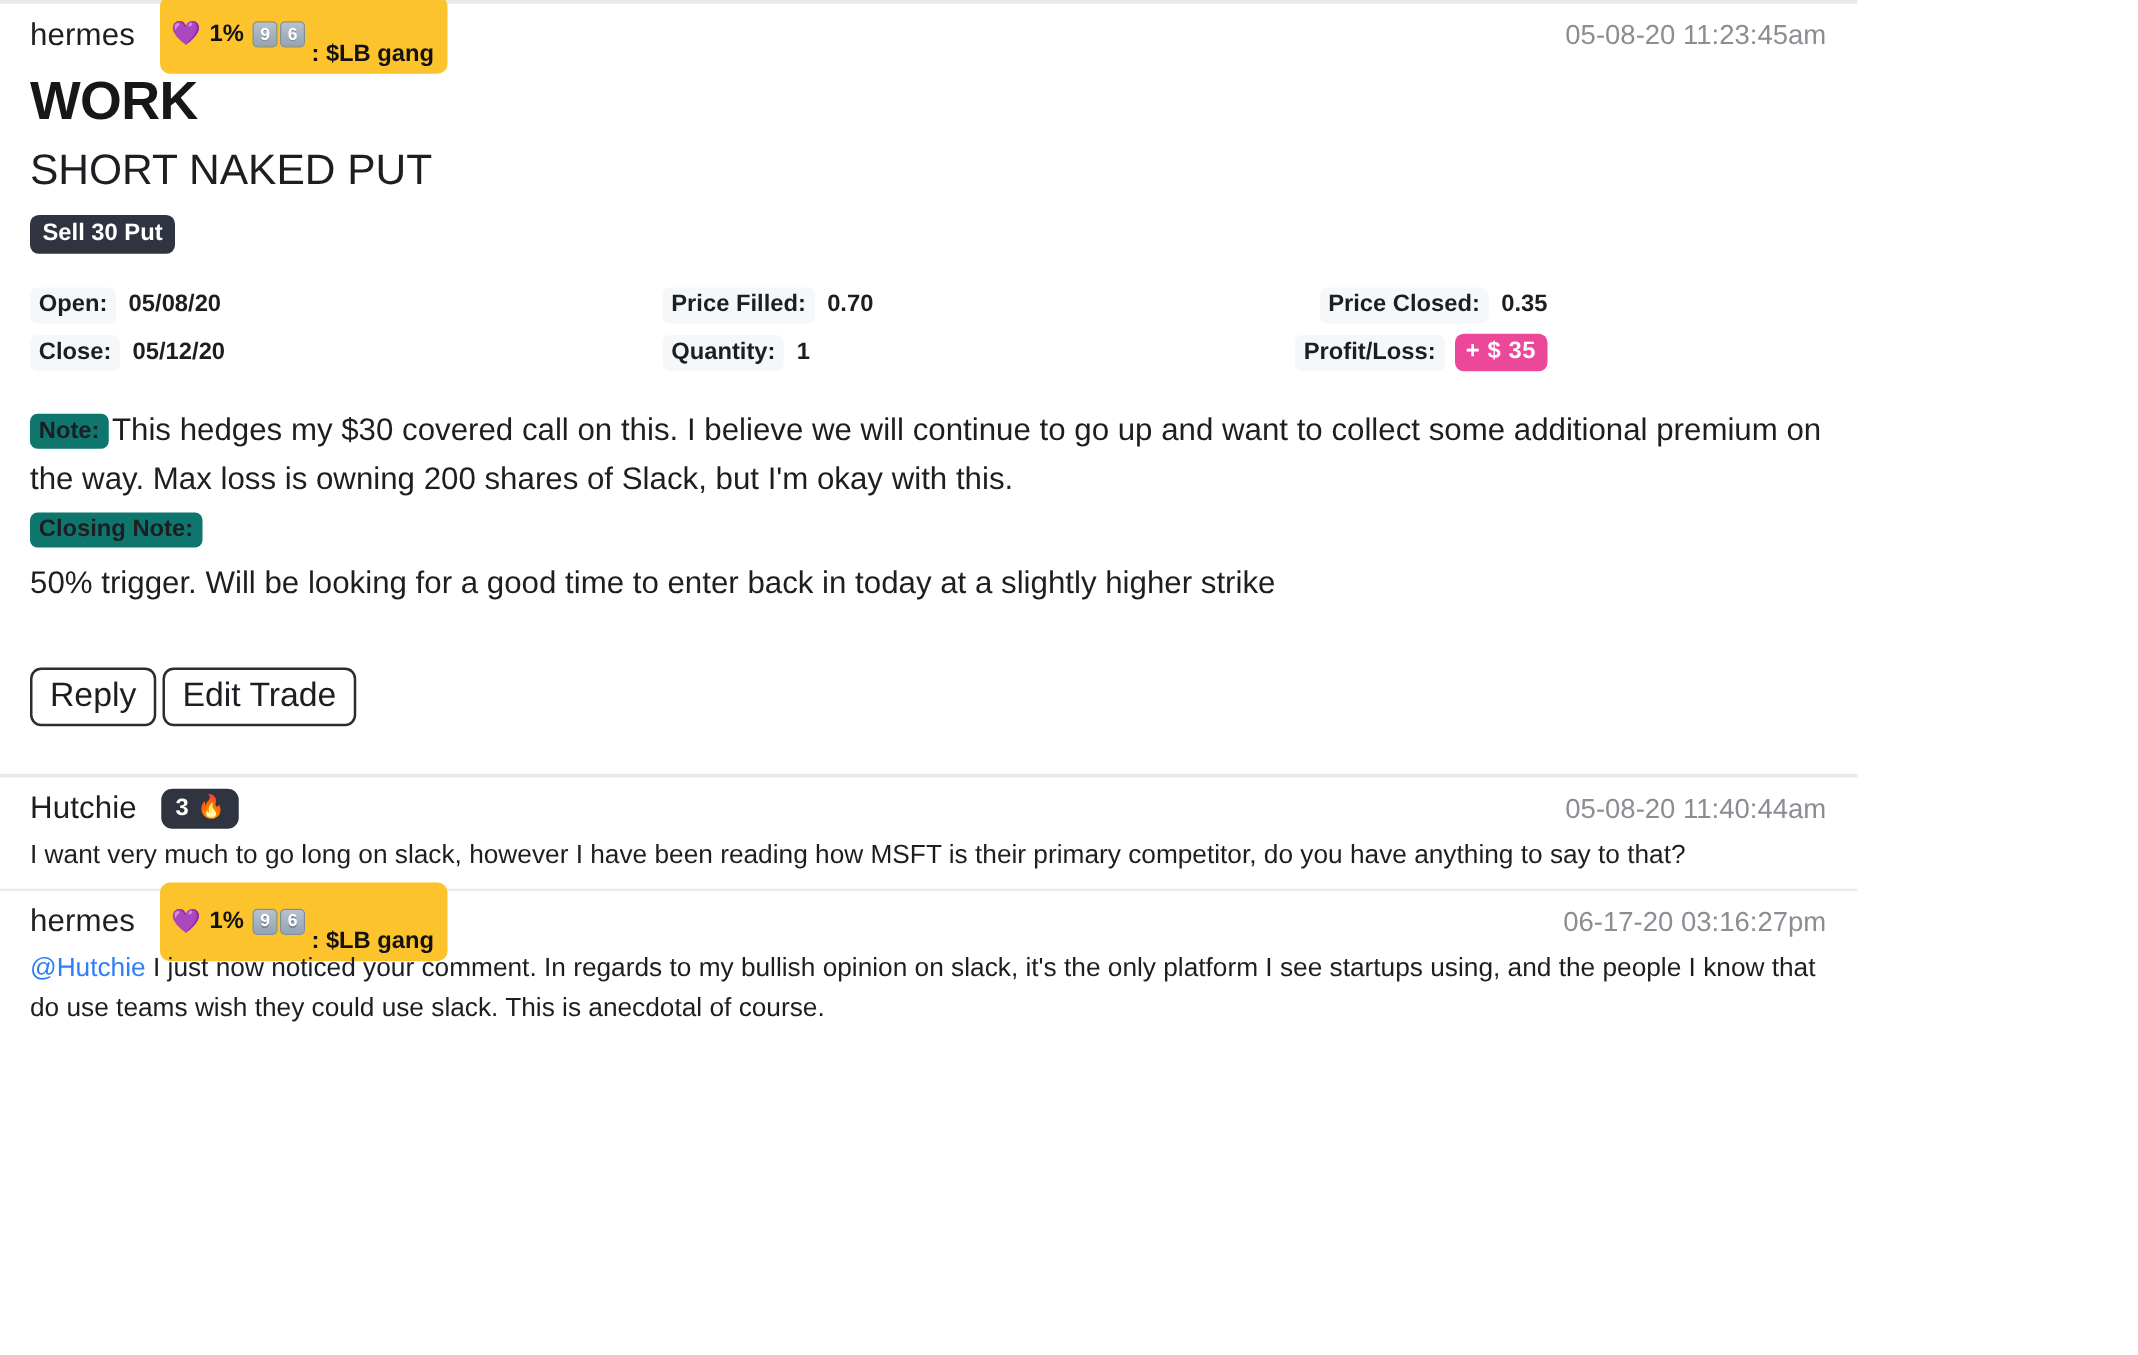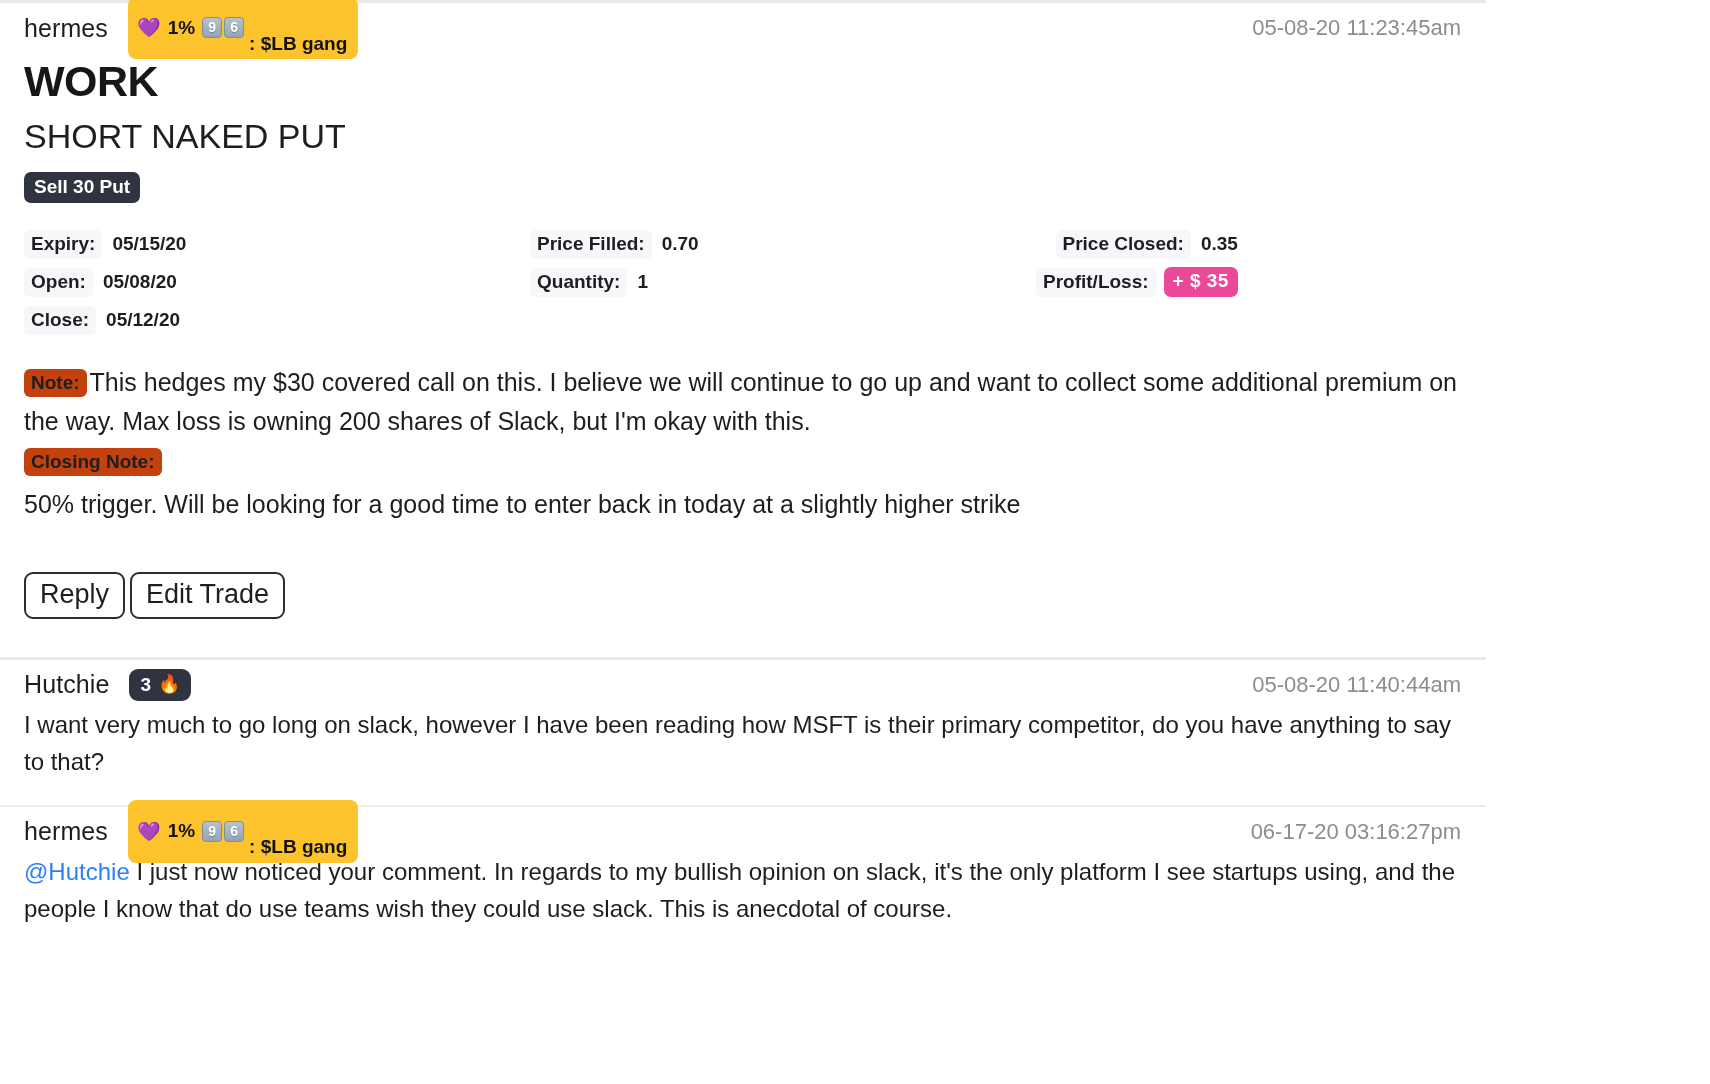--- a/index.html
+++ b/index.html
@@ -176,21 +176,21 @@
 
   
   .notes { margin-top: 24px; }
   .note-block {
     font-size: 25px;
     line-height: 1.56;
     color: #1c1e21;
     font-weight: 400;
   }
   .note-label {
-    background: #c2410c;
+    background: #0f766e;
     border-radius: 6px;
     font-size: 19px;
     font-weight: bold;
     color: #1c1e21;
     padding: 3px 7px 4px 7px;
     margin-right: 3px;
     position: relative;
     top: -2px;
   }
   .closing-wrap { margin-top: 12px; }
@@ -236,24 +236,24 @@
 
   
   .comment { padding: 0 24px; }
   .comment-head {
     display: flex;
     align-items: center;
     height: 46px;
     padding-top: 4px;
   }
   .comment-body {
-    font-size: 24px;
+    font-size: 21px;
     line-height: 1.56;
     color: #1c1e21;
-    padding-bottom: 24px;
+    padding-bottom: 10px;
   }
   .mention { color: #2d7ff9; }
 </style>
 </head>
 <body>
 
 <div class="page">
 
   <div class="hr-top"></div>
 
@@ -274,24 +274,20 @@
       <span class="timestamp">05-08-20 11:23:45am</span>
     </div>
 
     <div class="ticker">WORK</div>
     <div class="strategy">SHORT NAKED PUT</div>
     <div class="leg-chip">Sell 30 Put</div>
 
     <div class="details">
 
       <div class="dcol">
-        <div class="drow">
-          <span class="dlabel">Expiry:</span>
-          <span class="dvalue">05/15/20</span>
-        </div>
         <div class="drow">
           <span class="dlabel">Open:</span>
           <span class="dvalue">05/08/20</span>
         </div>
         <div class="drow">
           <span class="dlabel">Close:</span>
           <span class="dvalue">05/12/20</span>
         </div>
       </div>
 

